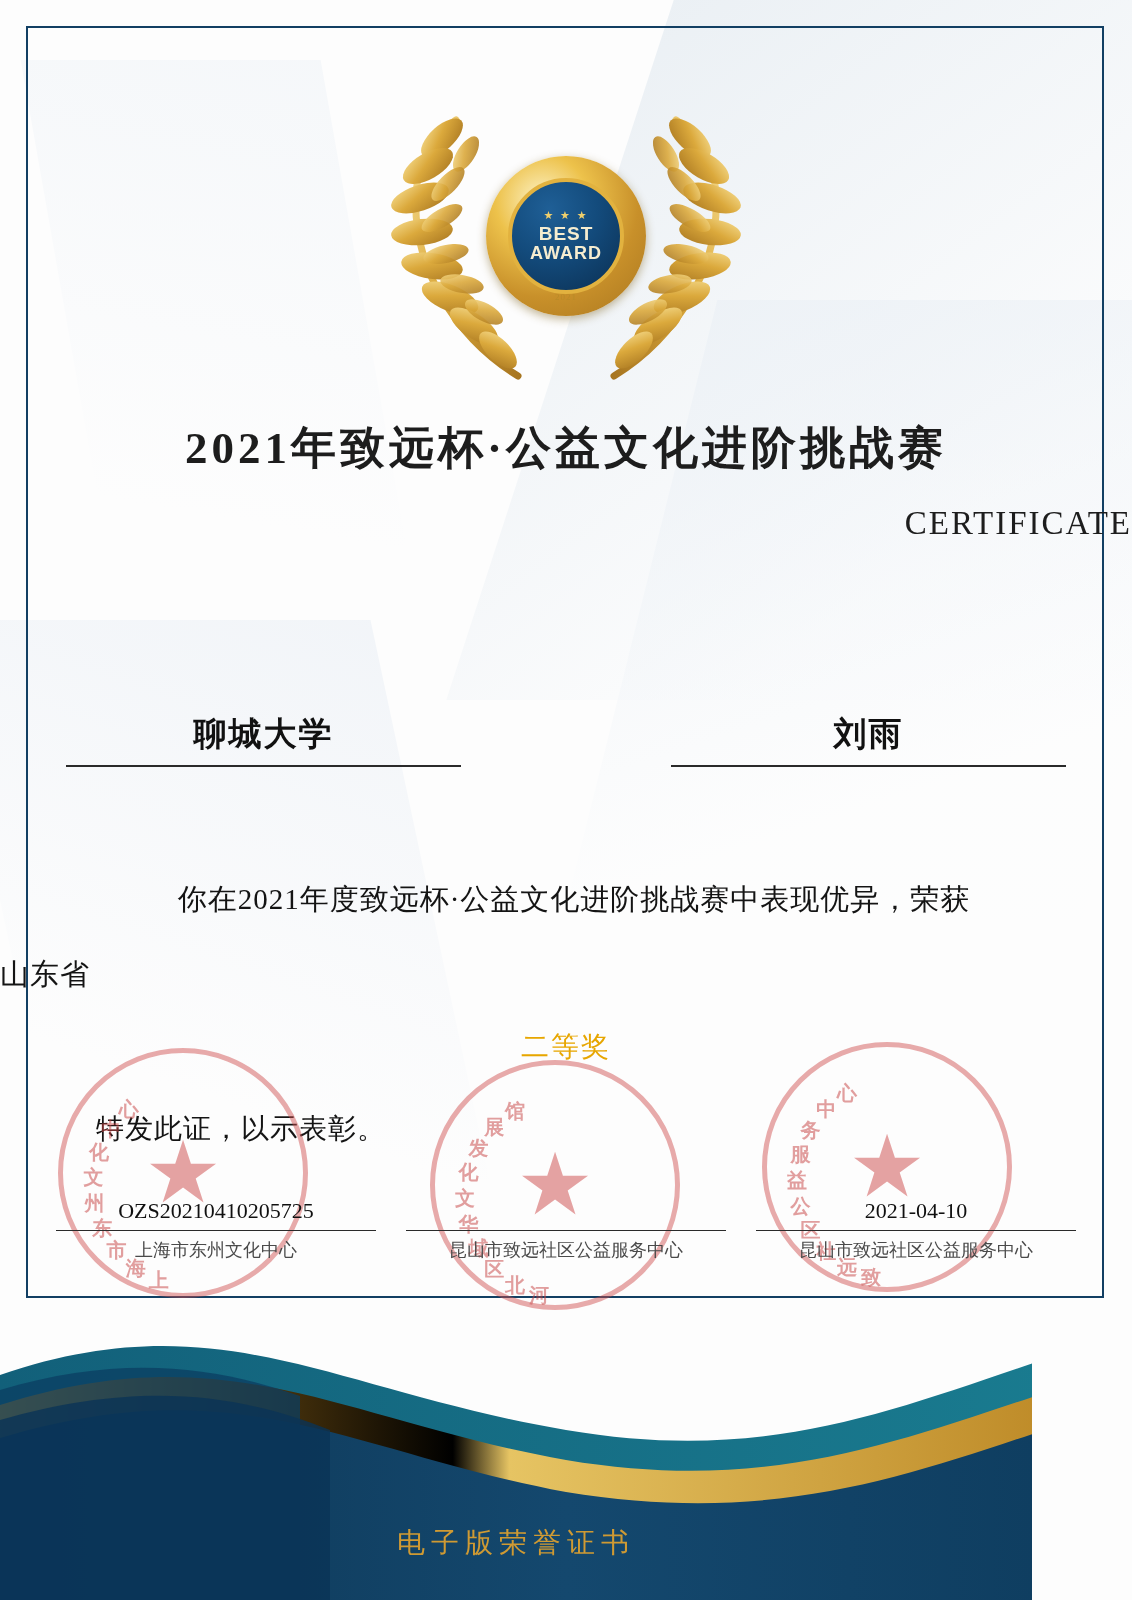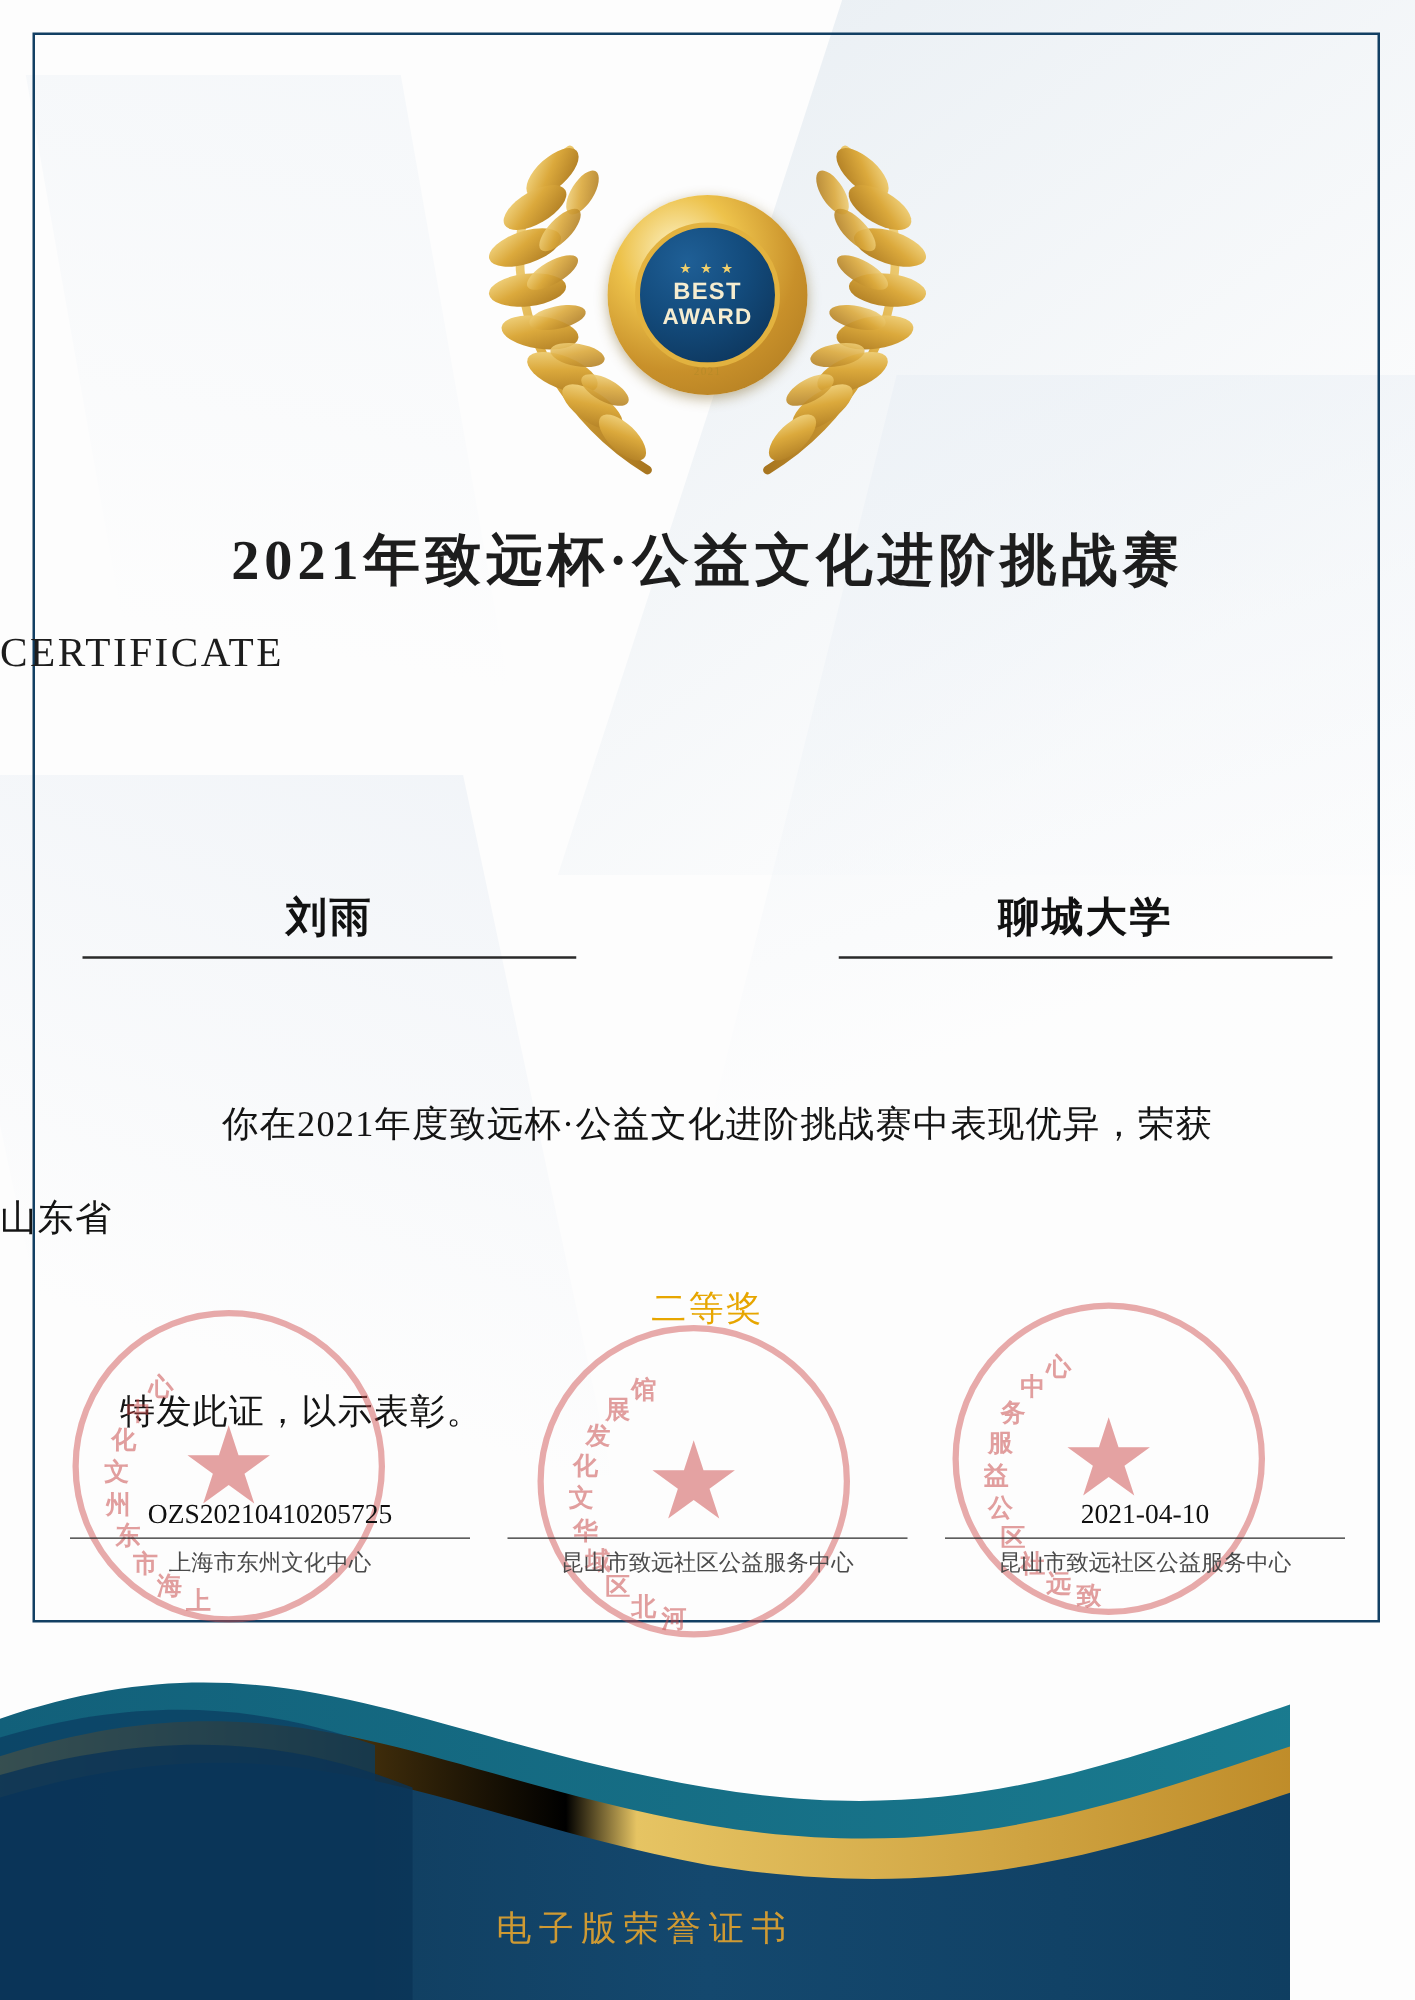--- a/index.html
+++ b/index.html
@@ -134,21 +134,21 @@
     text-align: center;
     font-family: "Liberation Serif", serif;
     font-size: 45px;
     font-weight: bold;
     color: #1d1d1d;
     letter-spacing: 4px;
   }
   .title-en {
     position: absolute;
     top: 505px; left: 0; right: 0;
-    text-align: left;
+    text-align: right;
     font-family: "Liberation Serif", serif;
     font-size: 33px;
     color: #1d1d1d;
     letter-spacing: 2px;
   }
   
   .fields {
     position: absolute;
     top: 712px; left: 66px;
     width: 1000px;
@@ -353,25 +353,25 @@
       </div>
       <div class="medal-year">2021</div>
     </div>
   </div>
 
   <div class="title-cn">2021年致远杯·公益文化进阶挑战赛</div>
   <div class="title-en">CERTIFICATE</div>
 
   <div class="fields">
     <div class="field">
+      <div class="field-value">聊城大学</div>
+      <div class="field-rule"></div>
+    </div>
+    <div class="field">
       <div class="field-value">刘雨</div>
-      <div class="field-rule"></div>
-    </div>
-    <div class="field">
-      <div class="field-value">聊城大学</div>
       <div class="field-rule"></div>
     </div>
   </div>
 
   <div class="body-line1">你在2021年度致远杯·公益文化进阶挑战赛中表现优异，荣获</div>
   <div class="body-line2">山东省</div>
   <div class="prize">二等奖</div>
   <div class="closing">特发此证，以示表彰。</div>
 
   <div class="seal seal-1">

